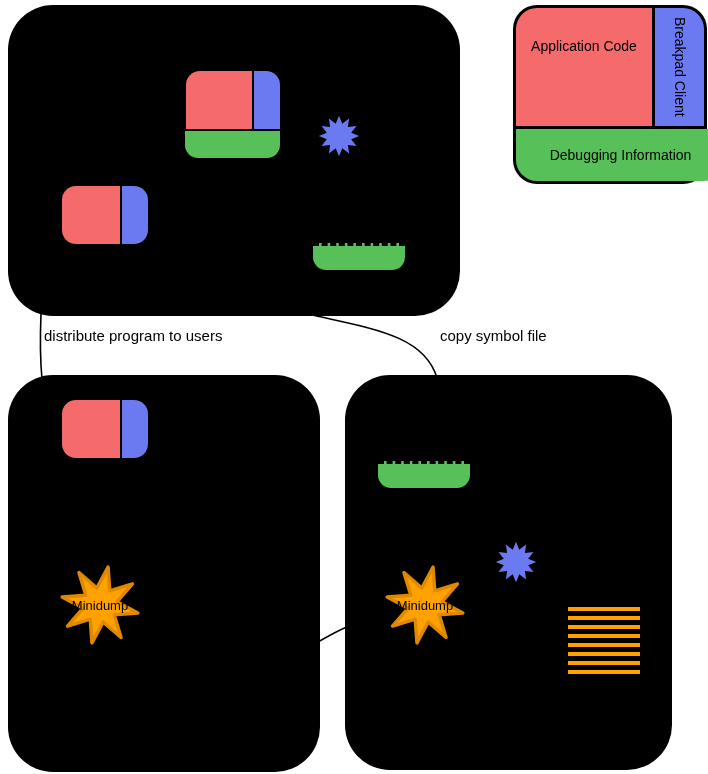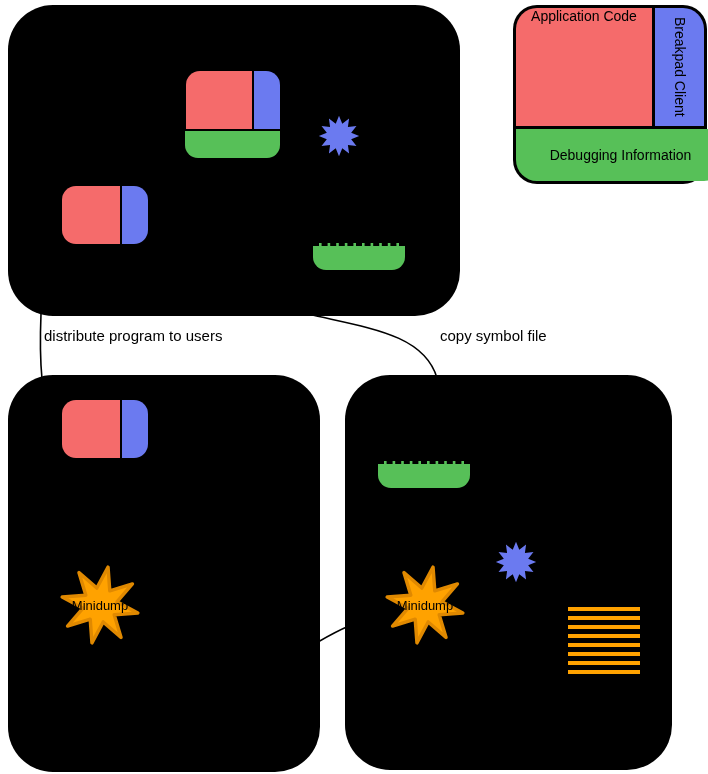--- a/index.html
+++ b/index.html
@@ -29,21 +29,21 @@
   .r-tl{border-top-left-radius:14px;}
   .r-tr{border-top-right-radius:14px;}
   .r-l{border-radius:14px 0 0 14px;}
   .r-r{border-radius:0 14px 14px 0;}
   .r-b{border-radius:0 0 13px 13px;}
   .dash-top{border-top:3px dashed #000;box-sizing:border-box;}
 
   .legend{position:absolute;left:513px;top:5px;width:194px;height:179px;background:#000;border-radius:24px;}
   .legend > div{position:absolute;display:flex;align-items:center;justify-content:center;text-align:center;font-size:14px;}
   .legend-red{left:3px;top:3px;width:136px;height:118px;background:var(--app-code-red);border-top-left-radius:21px;align-items:flex-start !important;}
-  .legend-red span{display:block;}
+  .legend-red span{display:block;padding-top:30px;}
   .legend-blue{left:142px;top:3px;width:49px;height:118px;background:var(--breakpad-client-blue);border-top-right-radius:21px;}
   .legend-blue span{writing-mode:vertical-rl;}
   .legend-green{left:3px;top:124px;width:209px;height:52px;background:var(--debug-info-green);border-bottom-left-radius:21px;border-bottom-right-radius:21px;}
 
   .edge-label{position:absolute;font-size:15px;white-space:nowrap;}
 
   .burst polygon{fill:var(--breakpad-client-blue);}
   .mstar{position:absolute;}
   .mstar svg{position:absolute;left:0;top:0;transform:rotate(12deg);}
   .mstar polygon{fill:var(--minidump-orange);stroke:var(--minidump-outline);stroke-width:4;stroke-linejoin:round;}

